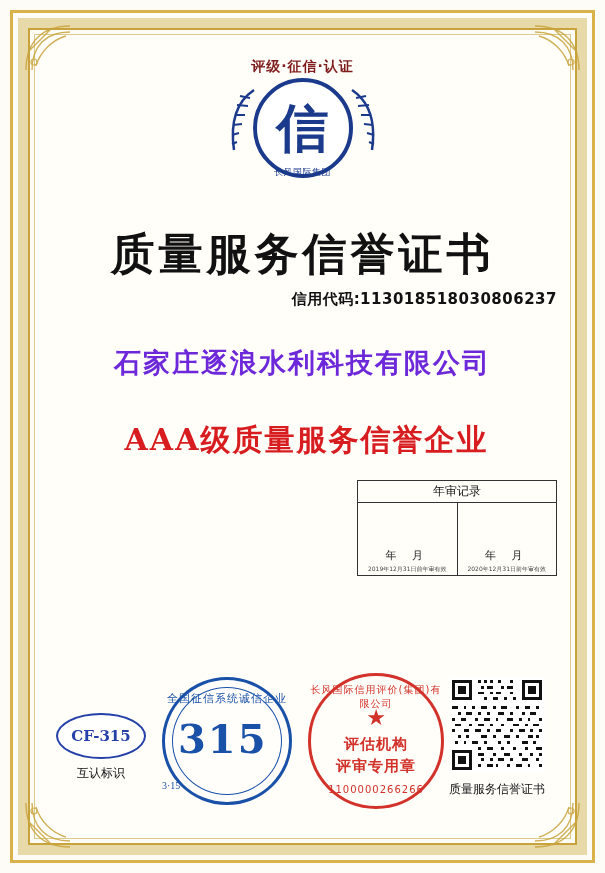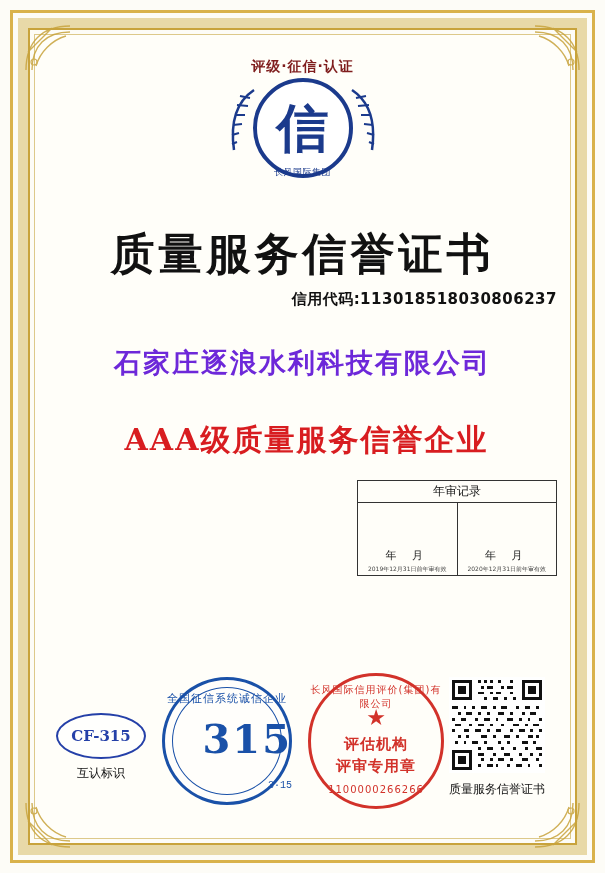--- a/index.html
+++ b/index.html
@@ -286,47 +286,47 @@
     background: rgba(255,255,255,0.4);
   }
   .seal-315 .ring2 {
     position: absolute;
     left: 10px; top: 10px; right: 10px; bottom: 10px;
     border: 1px solid #1a51a8;
     border-radius: 50%;
   }
   .seal-315 .big {
     position: absolute;
-    left: 0; right: 0;
+    left: 16px; right: 0;
     top: 38px;
     font-size: 40px;
     color: #1a51a8;
     font-weight: bold;
     font-family: "DejaVu Serif", serif;
-    text-align: right;
+    text-align: left;
     letter-spacing: 2px;
   }
   .seal-315 .arc-text {
     position: absolute;
     left: 0; right: 0;
     top: 14px;
     text-align: center;
     font-size: 11px;
     color: #1a51a8;
     font-family: "DejaVu Sans", sans-serif;
     letter-spacing: 1px;
   }
   .seal-315 .arc-text-bottom {
     position: absolute;
     left: 0; right: 0;
     bottom: 14px;
-    text-align: right;
+    text-align: left;
     font-size: 10px;
     color: #1a51a8;
-    font-family: Liberation Mono, monospace;
+    font-family: Liberation Serif, serif;
   }
 
   
   .seal-red { left: 268px; top: 18px; width: 136px; height: 136px; }
   .seal-red .ring {
     position: absolute;
     inset: 0;
     border: 3px solid #d2322a;
     border-radius: 50%;
   }

